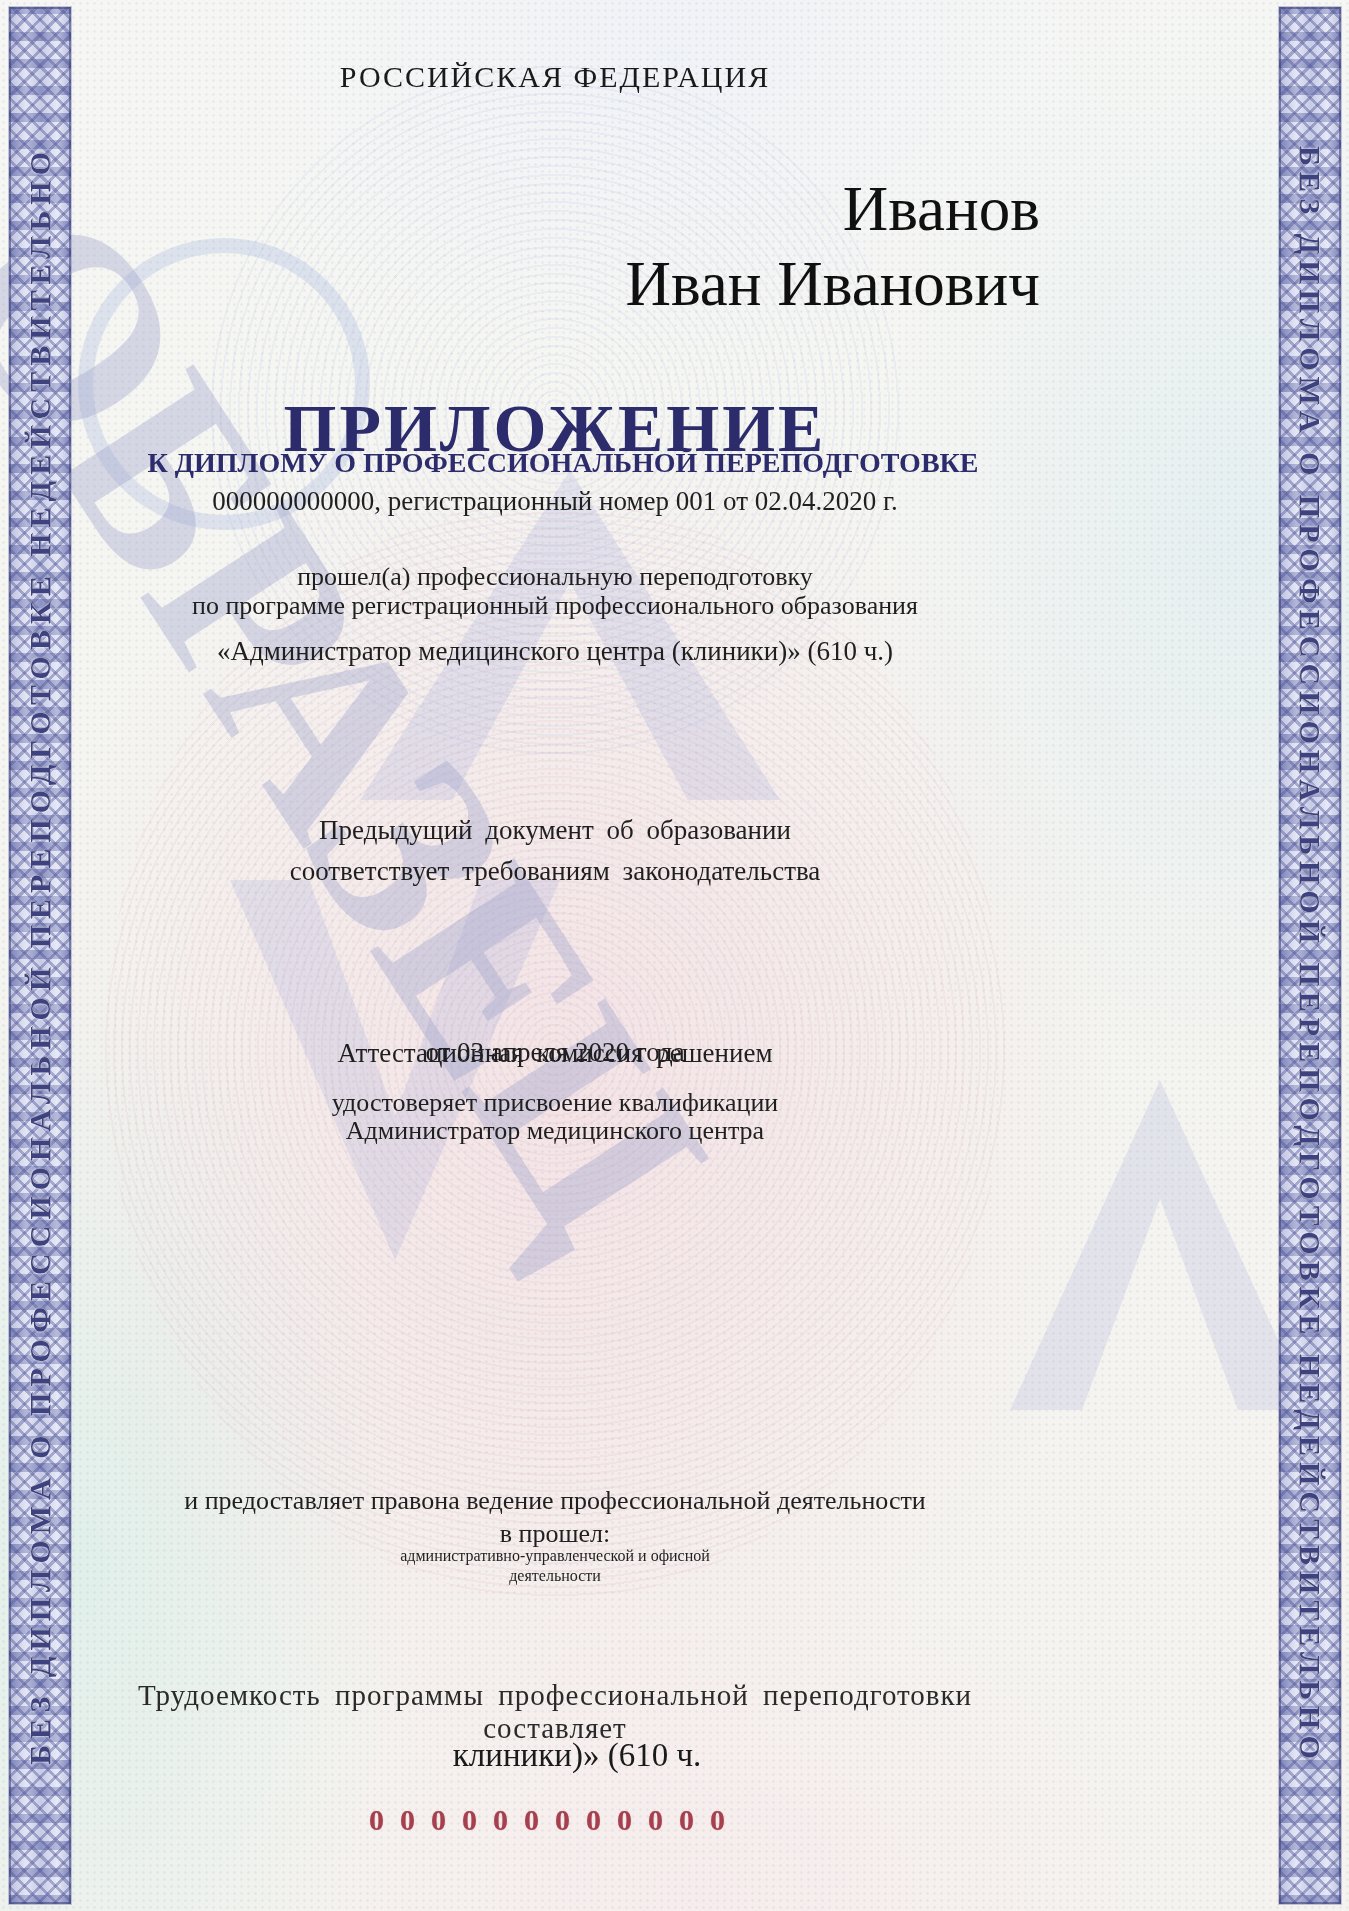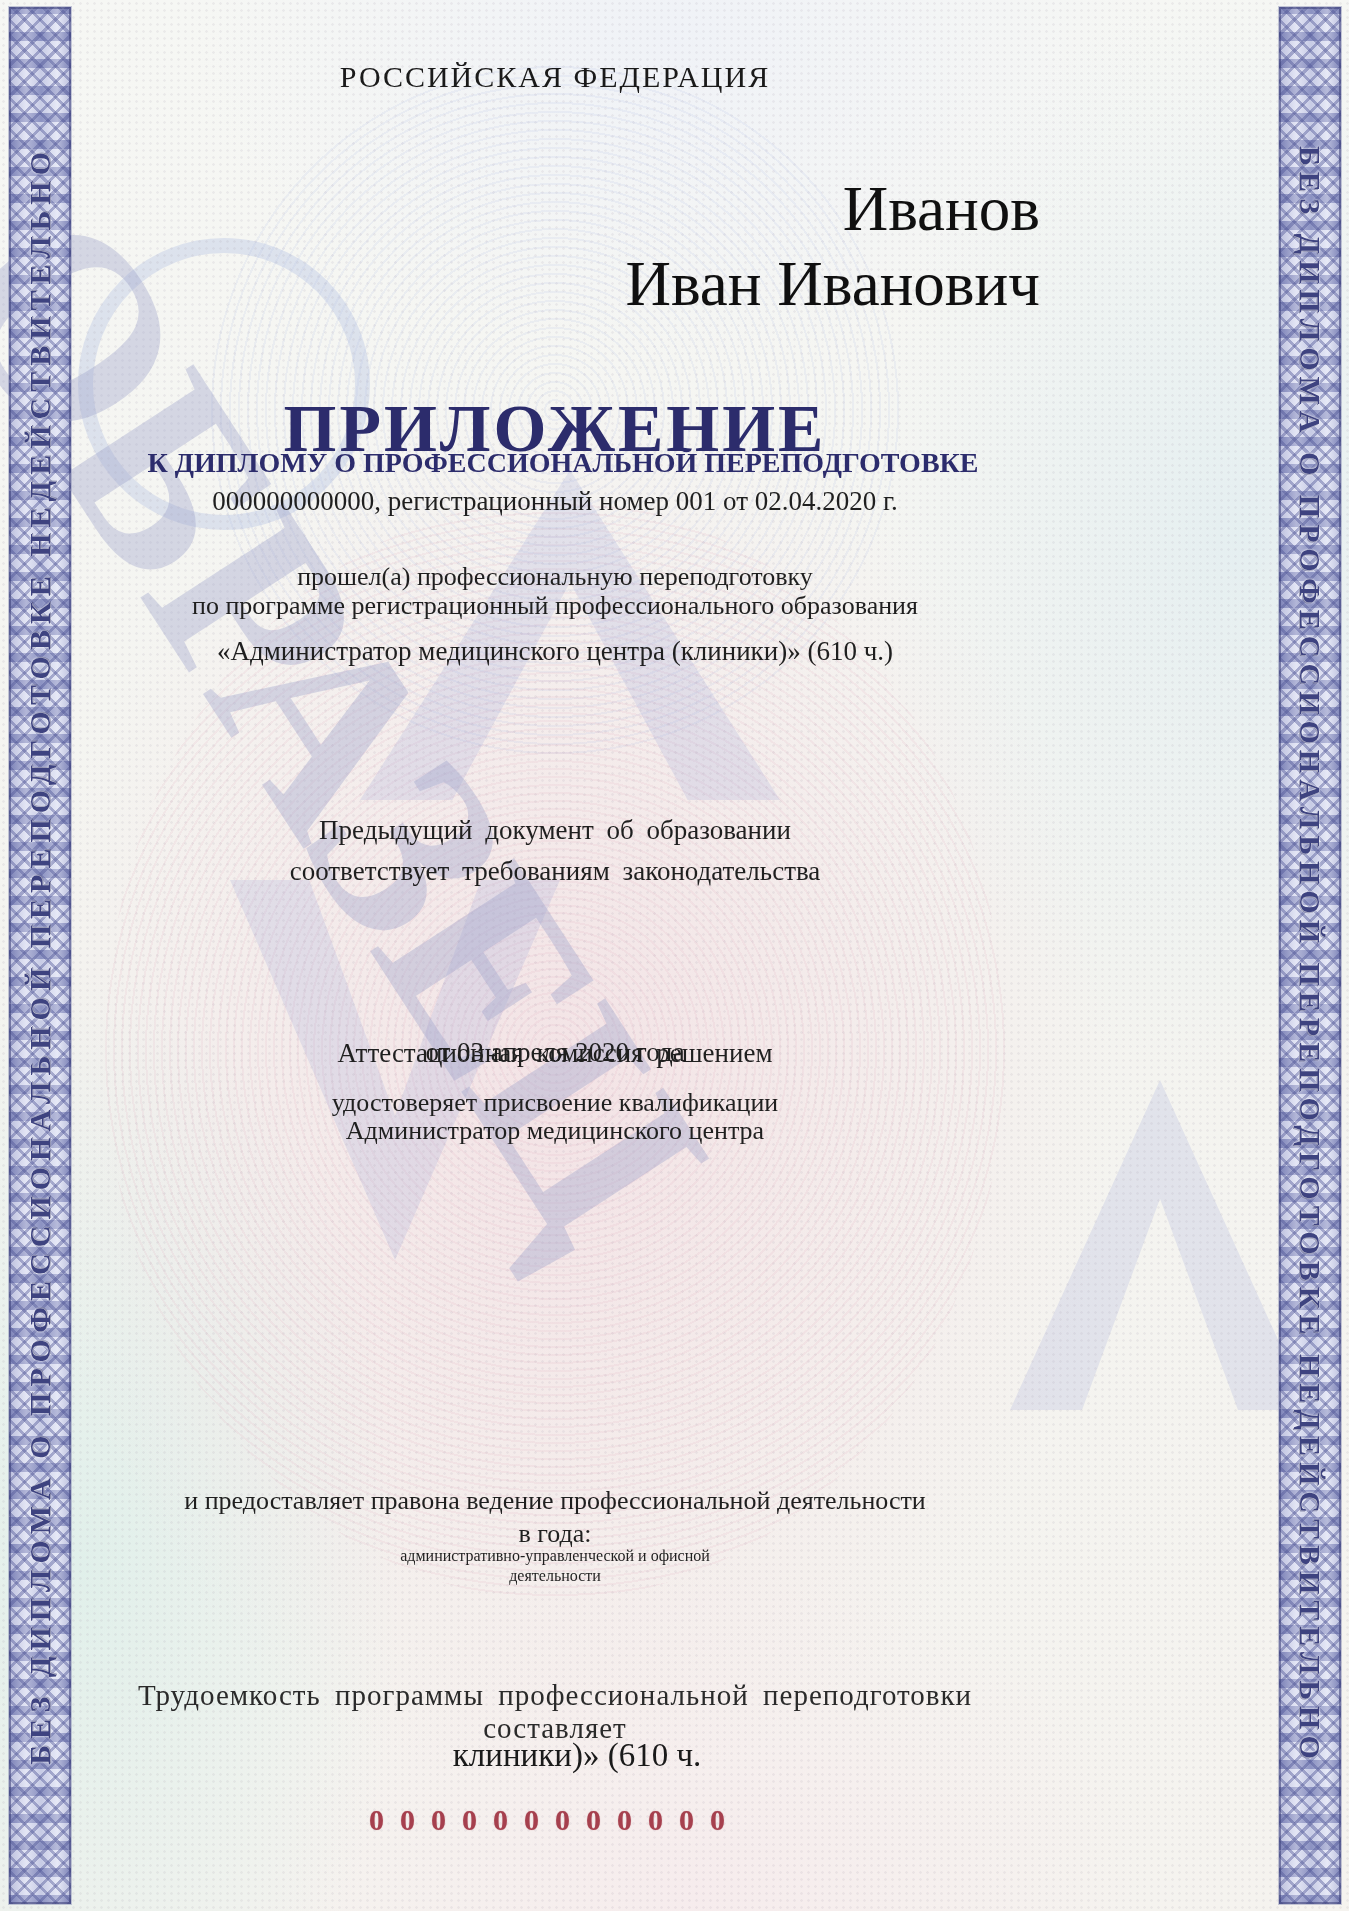--- a/index.html
+++ b/index.html
@@ -112,21 +112,21 @@
   <div class="tb body27 wsp" style="top:783px">Предыдущий документ об образовании</div>
   <div class="tb body27 wsp" style="top:824px">соответствует требованиям законодательства</div>
 
   <div class="tb body27 wsp" style="top:1006px">Аттестационная комиссия решением</div>
   <div class="tb body27" style="top:1037px">от 03 апреля 2020 года</div>
 
   <div class="tb body26" style="top:1088px">удостоверяет присвоение квалификации</div>
   <div class="tb body26" style="top:1116px">Администратор медицинского центра</div>
 
   <div class="tb body26" style="top:1486px">и предоставляет правона ведение профессиональной деятельности</div>
-  <div class="tb body26" style="top:1519px">в года:</div>
+  <div class="tb body26" style="top:1519px">в прошел:</div>
   <div class="tb small20" style="top:1548px">административно-управленческой и офисной</div>
   <div class="tb small20" style="top:1568px">деятельности</div>
 
   <div class="tb workload wsp" style="top:1647px">Трудоемкость программы профессиональной переподготовки составляет</div>
 
   <div class="tb tail" style="top:1737px">клиники)» (610 ч.</div>
 
   <div class="tb serial" style="top:1803px">000000000000</div>
 
 </div>

